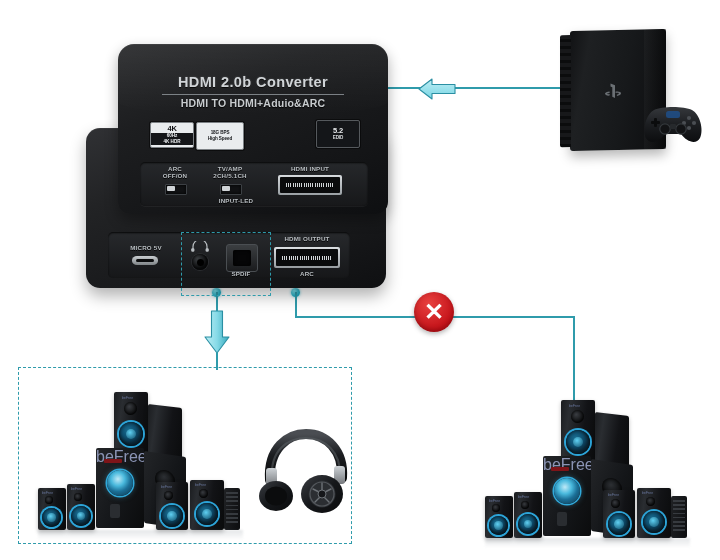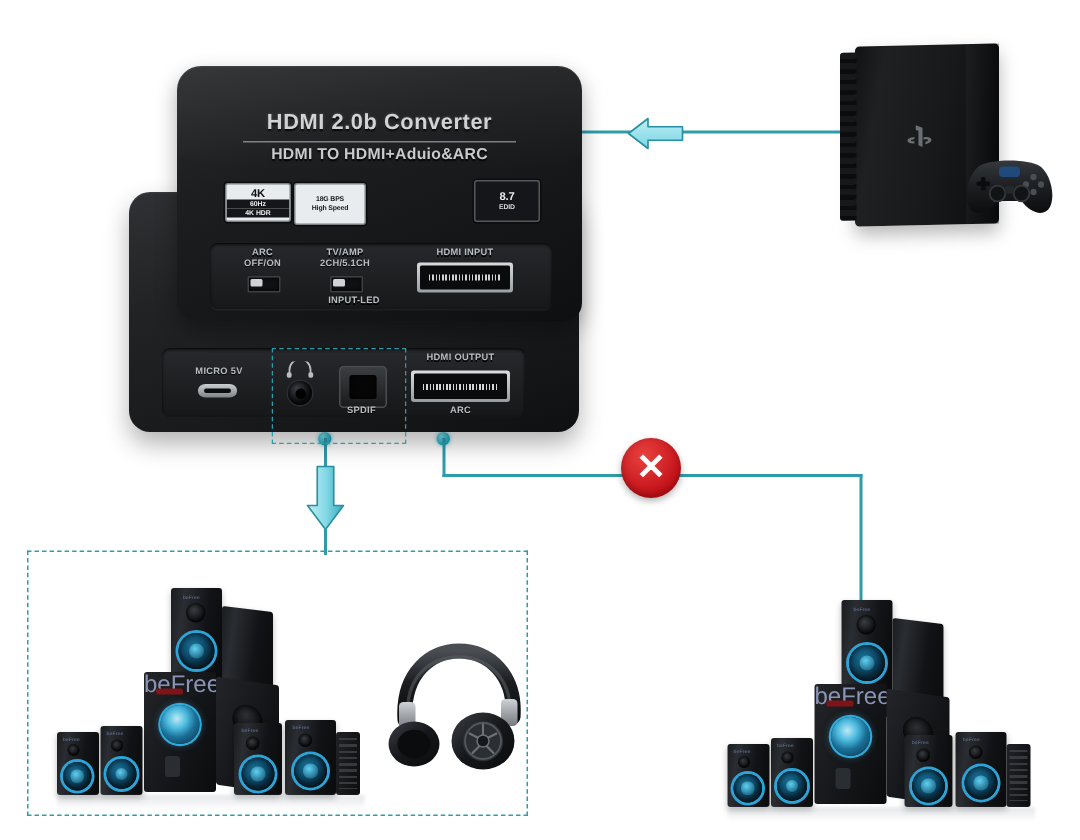--- a/index.html
+++ b/index.html
@@ -312,21 +312,21 @@
       <div class="strip">60Hz</div>
       <div class="strip">4K HDR</div>
     </div>
 
     <div class="badge" id="badge-speed">
       <div class="b2">18G BPS</div>
       <div class="b2">High Speed</div>
     </div>
 
     <div class="badge dark" id="badge-edid">
-      <div class="b1">8.7</div>
+      <div class="b1">5.2</div>
       <div class="b2">EDID</div>
     </div>
 
     <div id="port-panel-top">
 
       <div class="port-label" style="left:14px;top:3px;width:42px;">ARC</div>
       <div class="port-label" style="left:14px;top:10px;width:42px;">OFF/ON</div>
       <div class="switch" style="left:25px;top:22px;">
           <i></i>
         </div>

